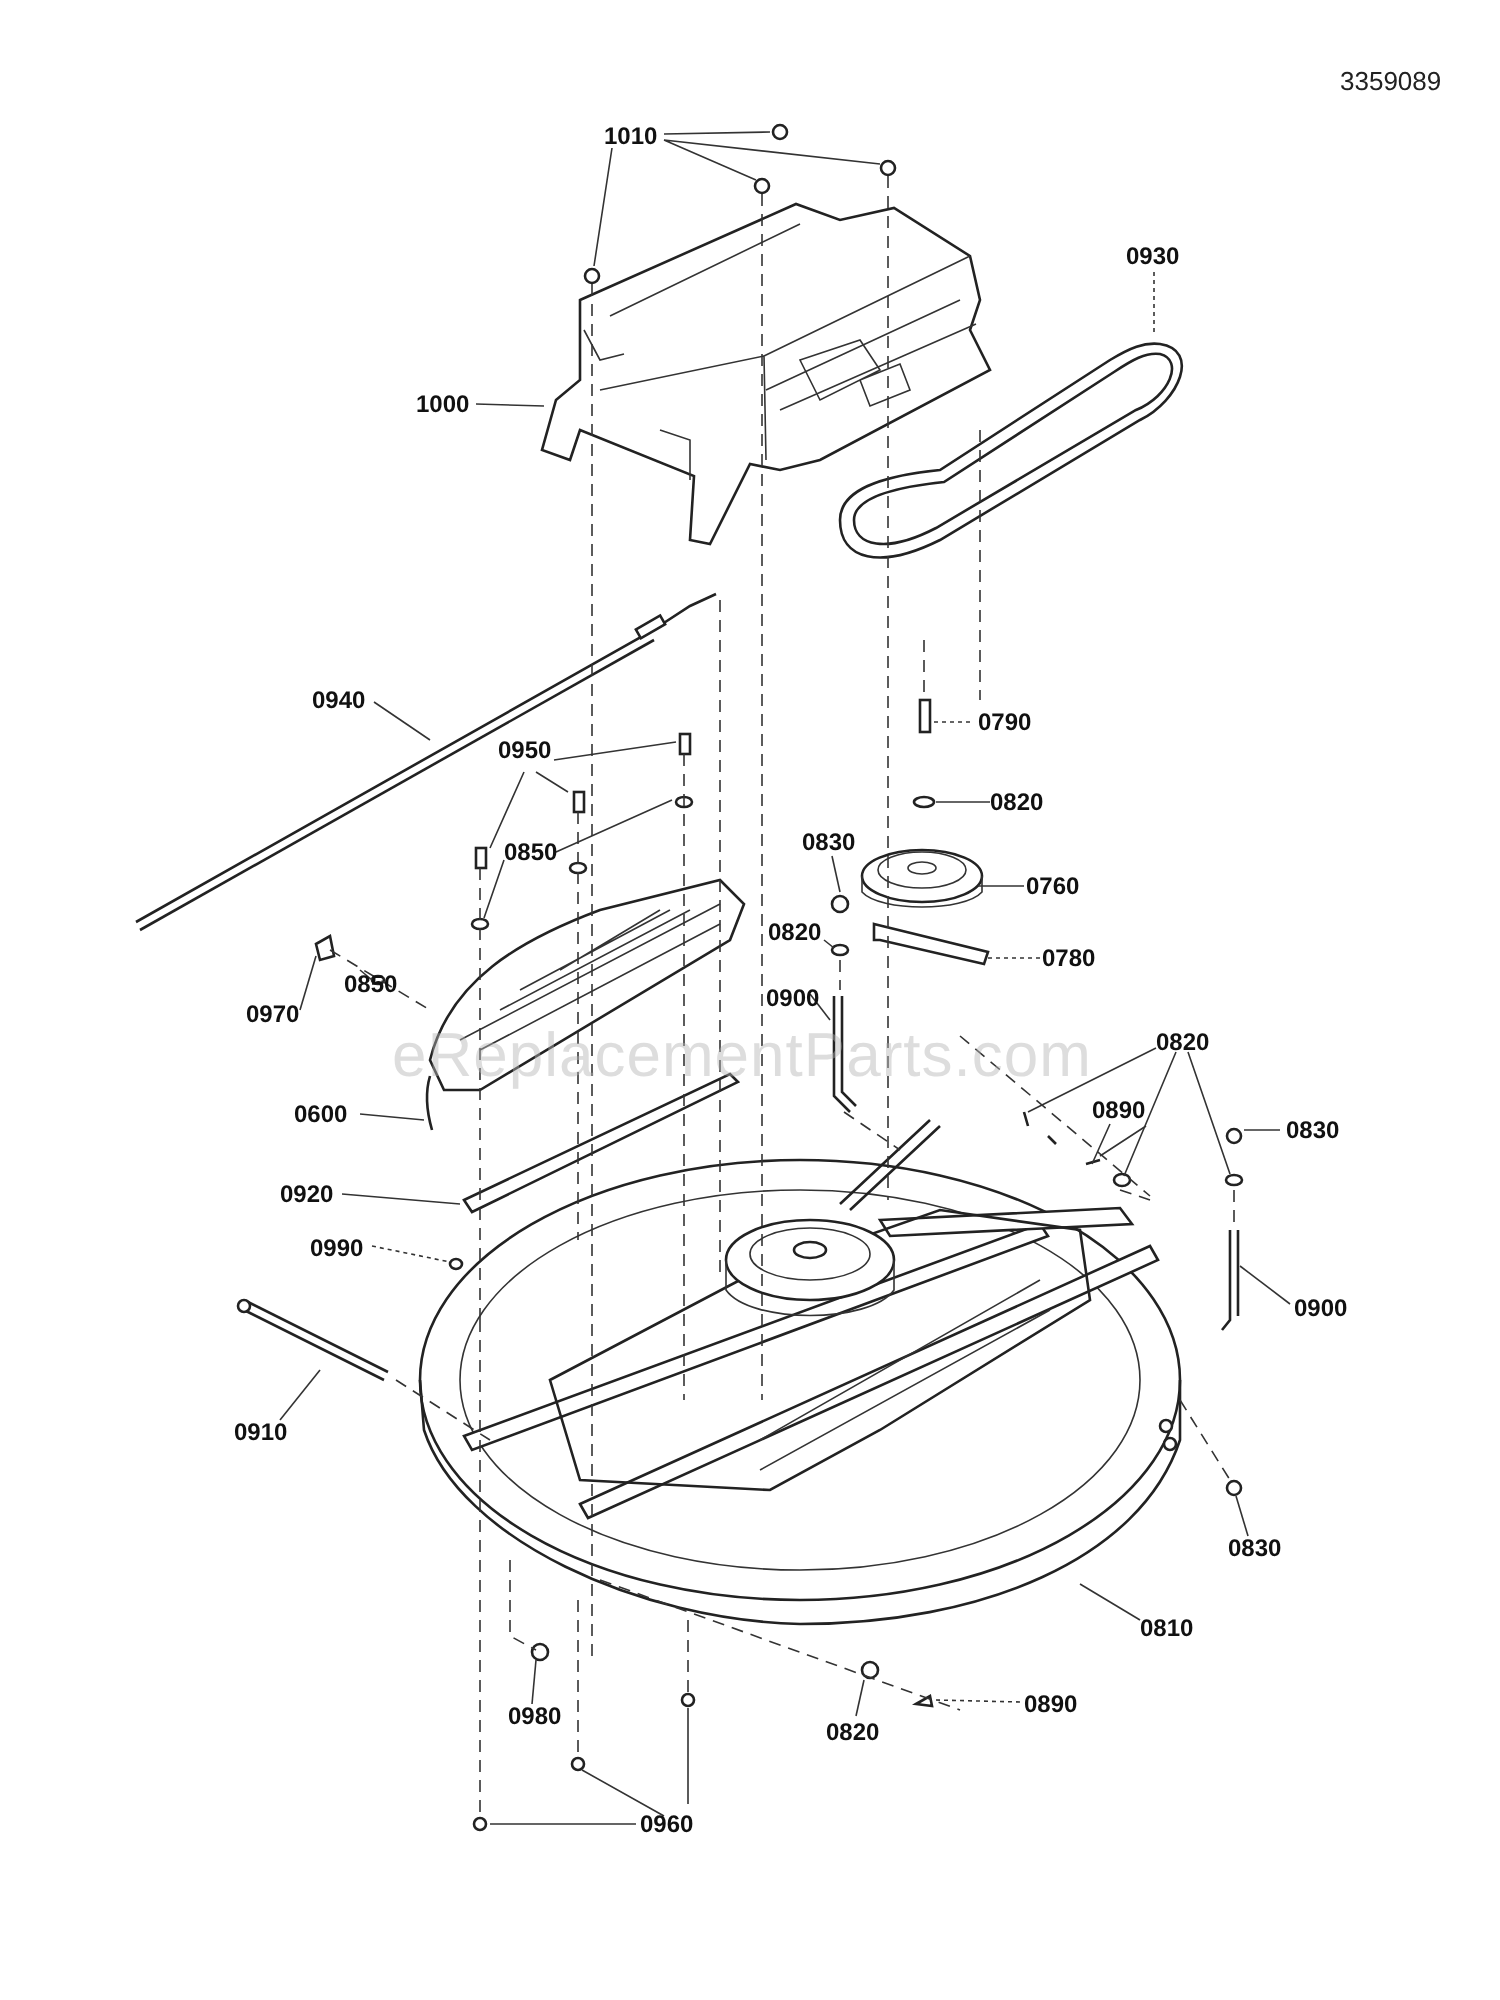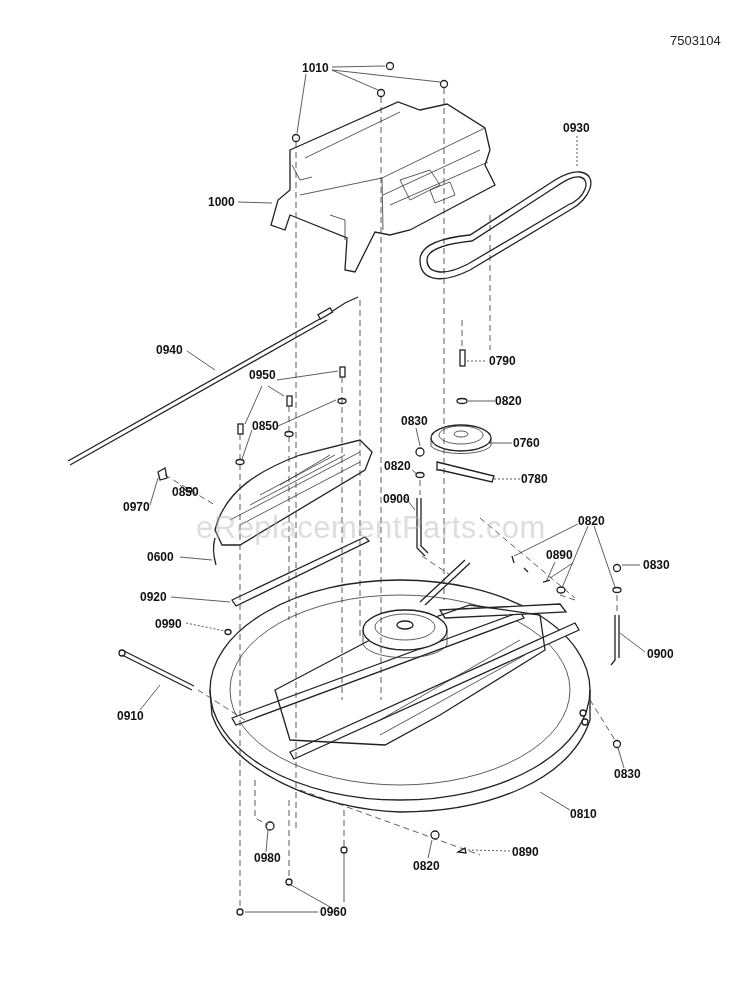--- a/index.html
+++ b/index.html
@@ -14,21 +14,21 @@
     .leader-dash { fill: none; stroke: #333; stroke-width: 0.8; stroke-dasharray: 2 2; }
     .callout { font-family: "Liberation Sans", sans-serif; font-weight: bold; font-size: 12px; fill: #111; }
     .docnum { position: absolute; left: 670px; top: 33px; font-size: 13px; color: #222;
               font-family: "Liberation Sans", sans-serif; }
     .watermark { position: absolute; left: 196px; top: 485px; font-size: 31px; color: rgba(180,180,180,0.45);
                  font-family: "Liberation Sans", sans-serif; letter-spacing: 0.5px; pointer-events: none; margin-top: 25px; }
   </style>
 </head>
 <body>
 
-<div class="docnum">7503104</div>
+<div class="docnum">3359089</div>
 
 <svg id="diagram" viewBox="0 0 750 1000">
 
   <g>
     <path class="part-fill" d="M290,150 L398,102 L420,110 L447,104 L485,128 L490,150 L485,165 L495,185 L410,230 L390,235 L375,232 L355,272 L345,270 L347,238 L290,215 L285,230 L271,225 L278,200 L290,190 Z"></path>
     <path class="part-thin" d="M305,158 L400,112 M300,195 L382,178 L383,230 M382,178 L485,128 M383,195 L480,150 M390,205 L488,162 M292,165 L300,180 L312,177"></path>
     <path class="part-thin" d="M400,180 L430,170 L440,185 L410,200 Z M430,190 L450,182 L455,195 L435,203 Z"></path>
     <path class="part-thin" d="M330,215 L345,220 L345,240"></path>
   </g>
 

